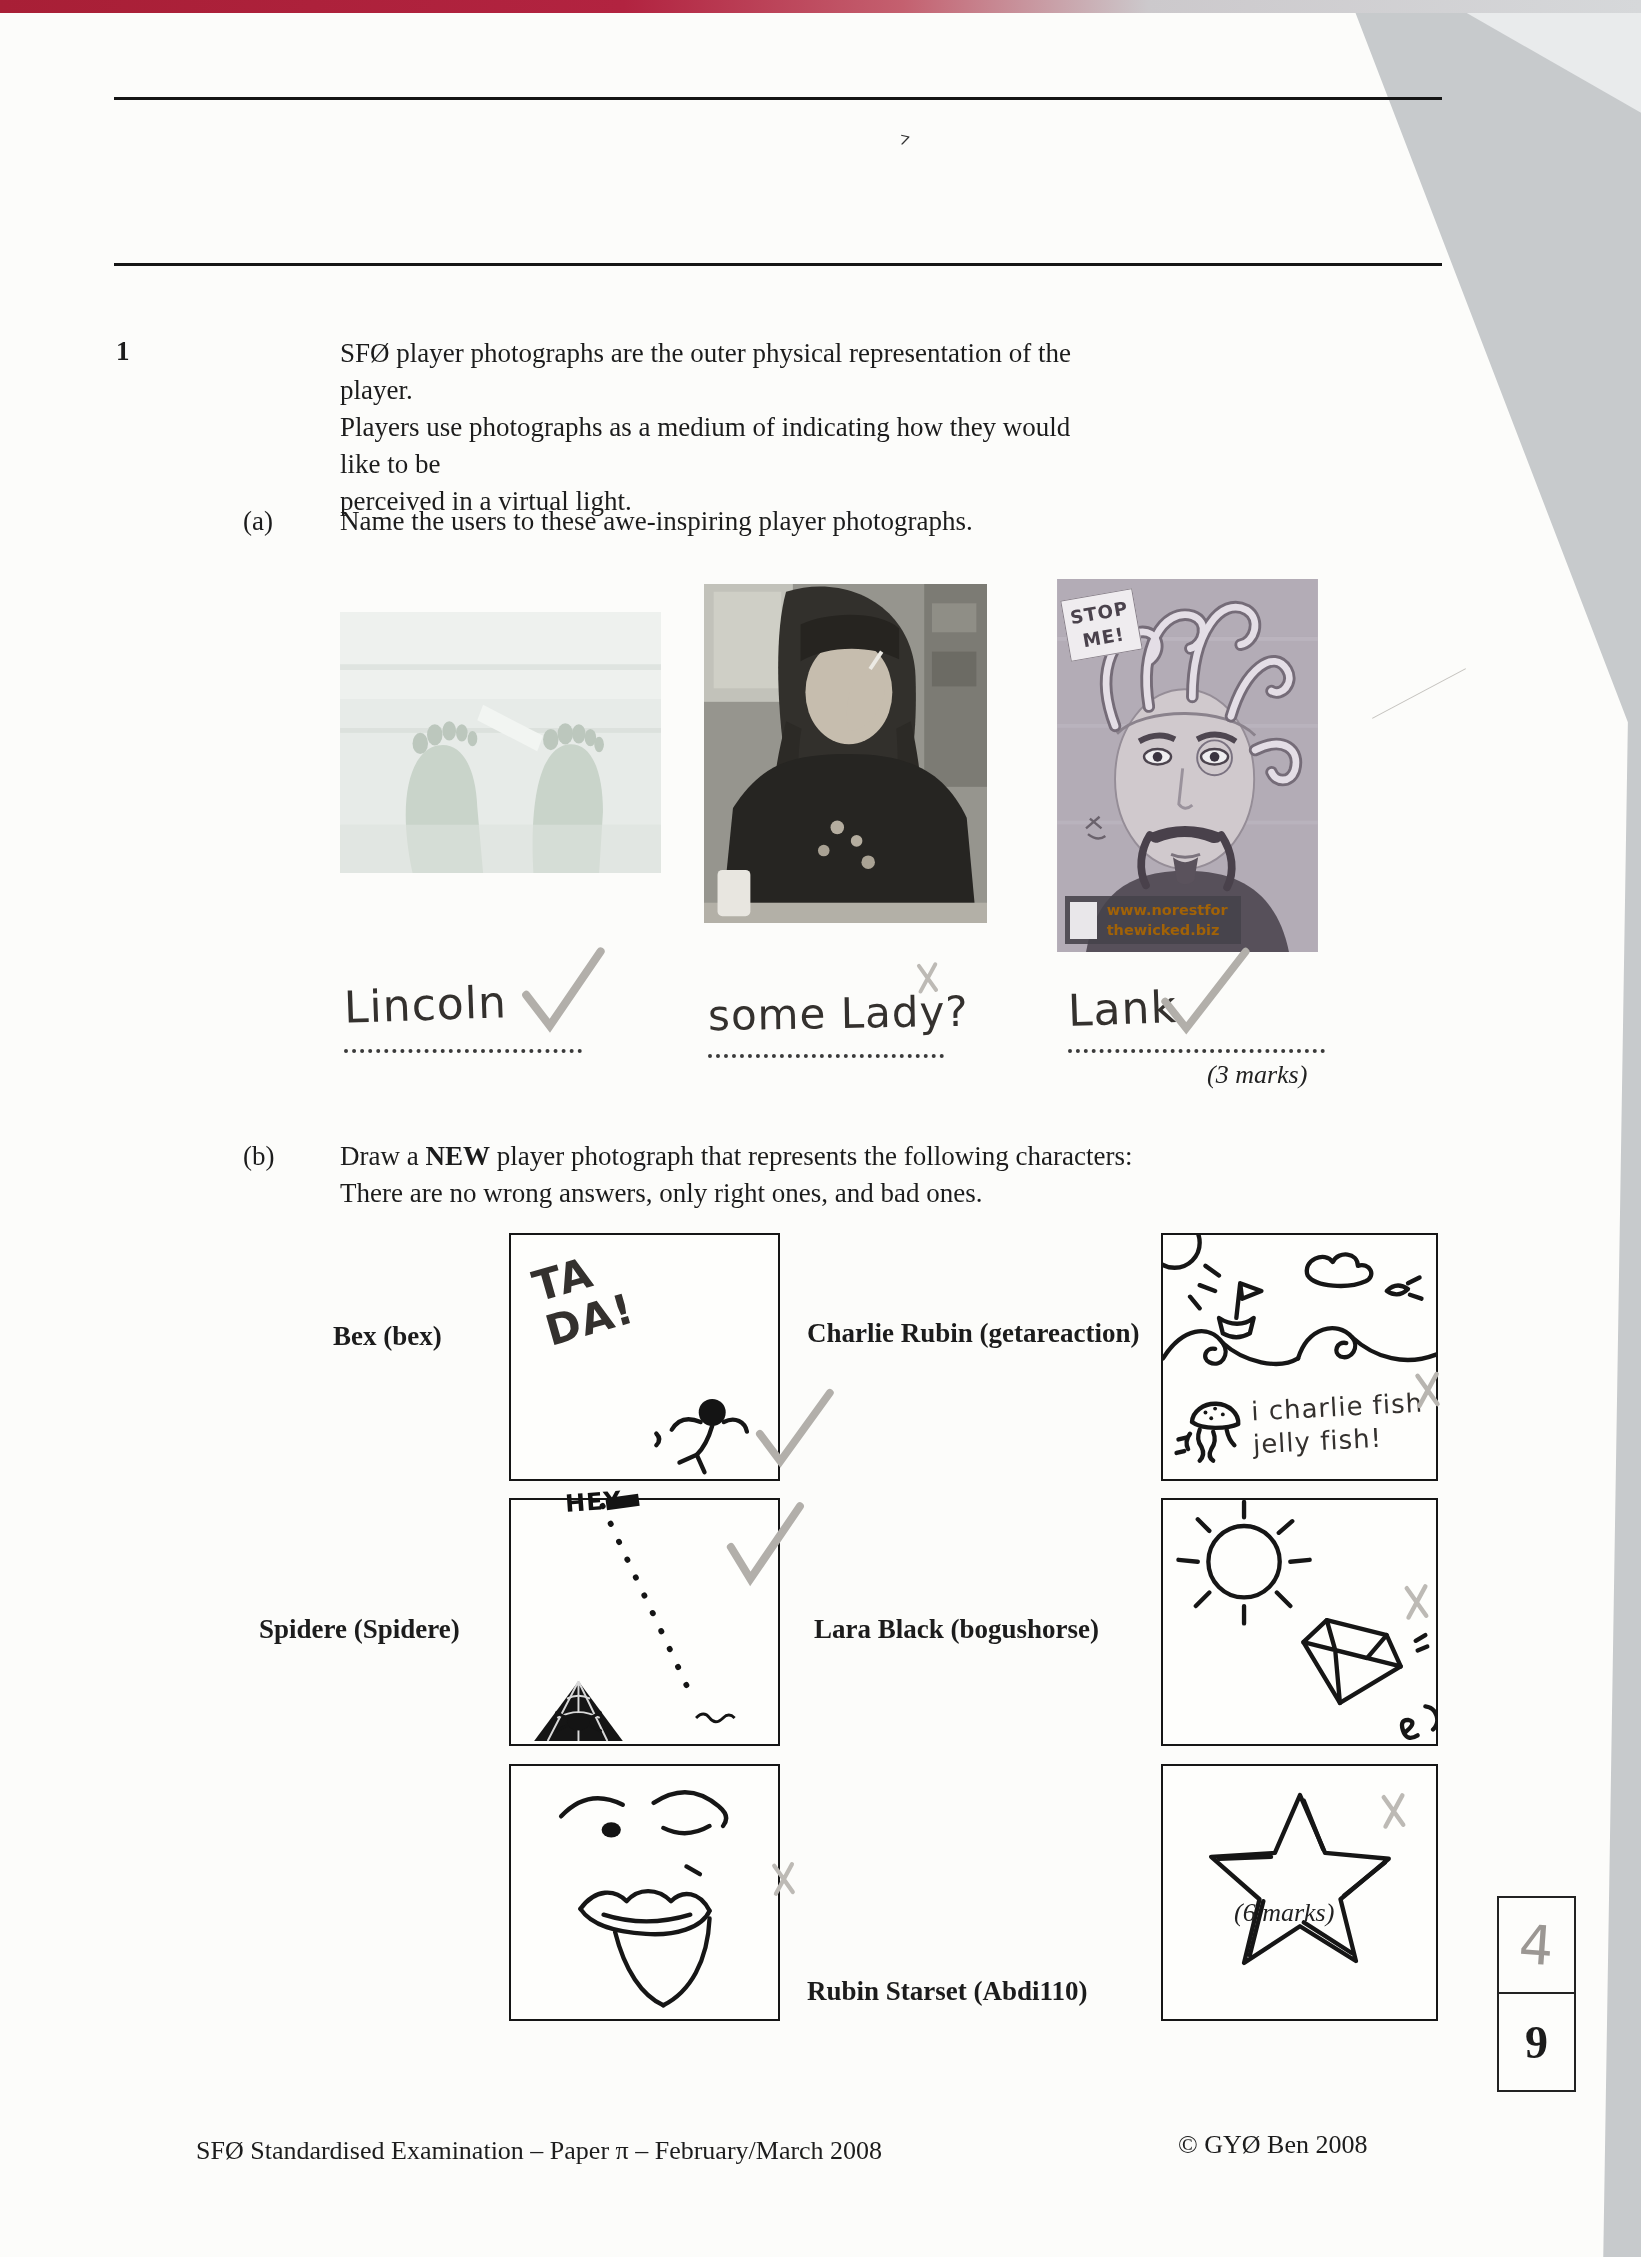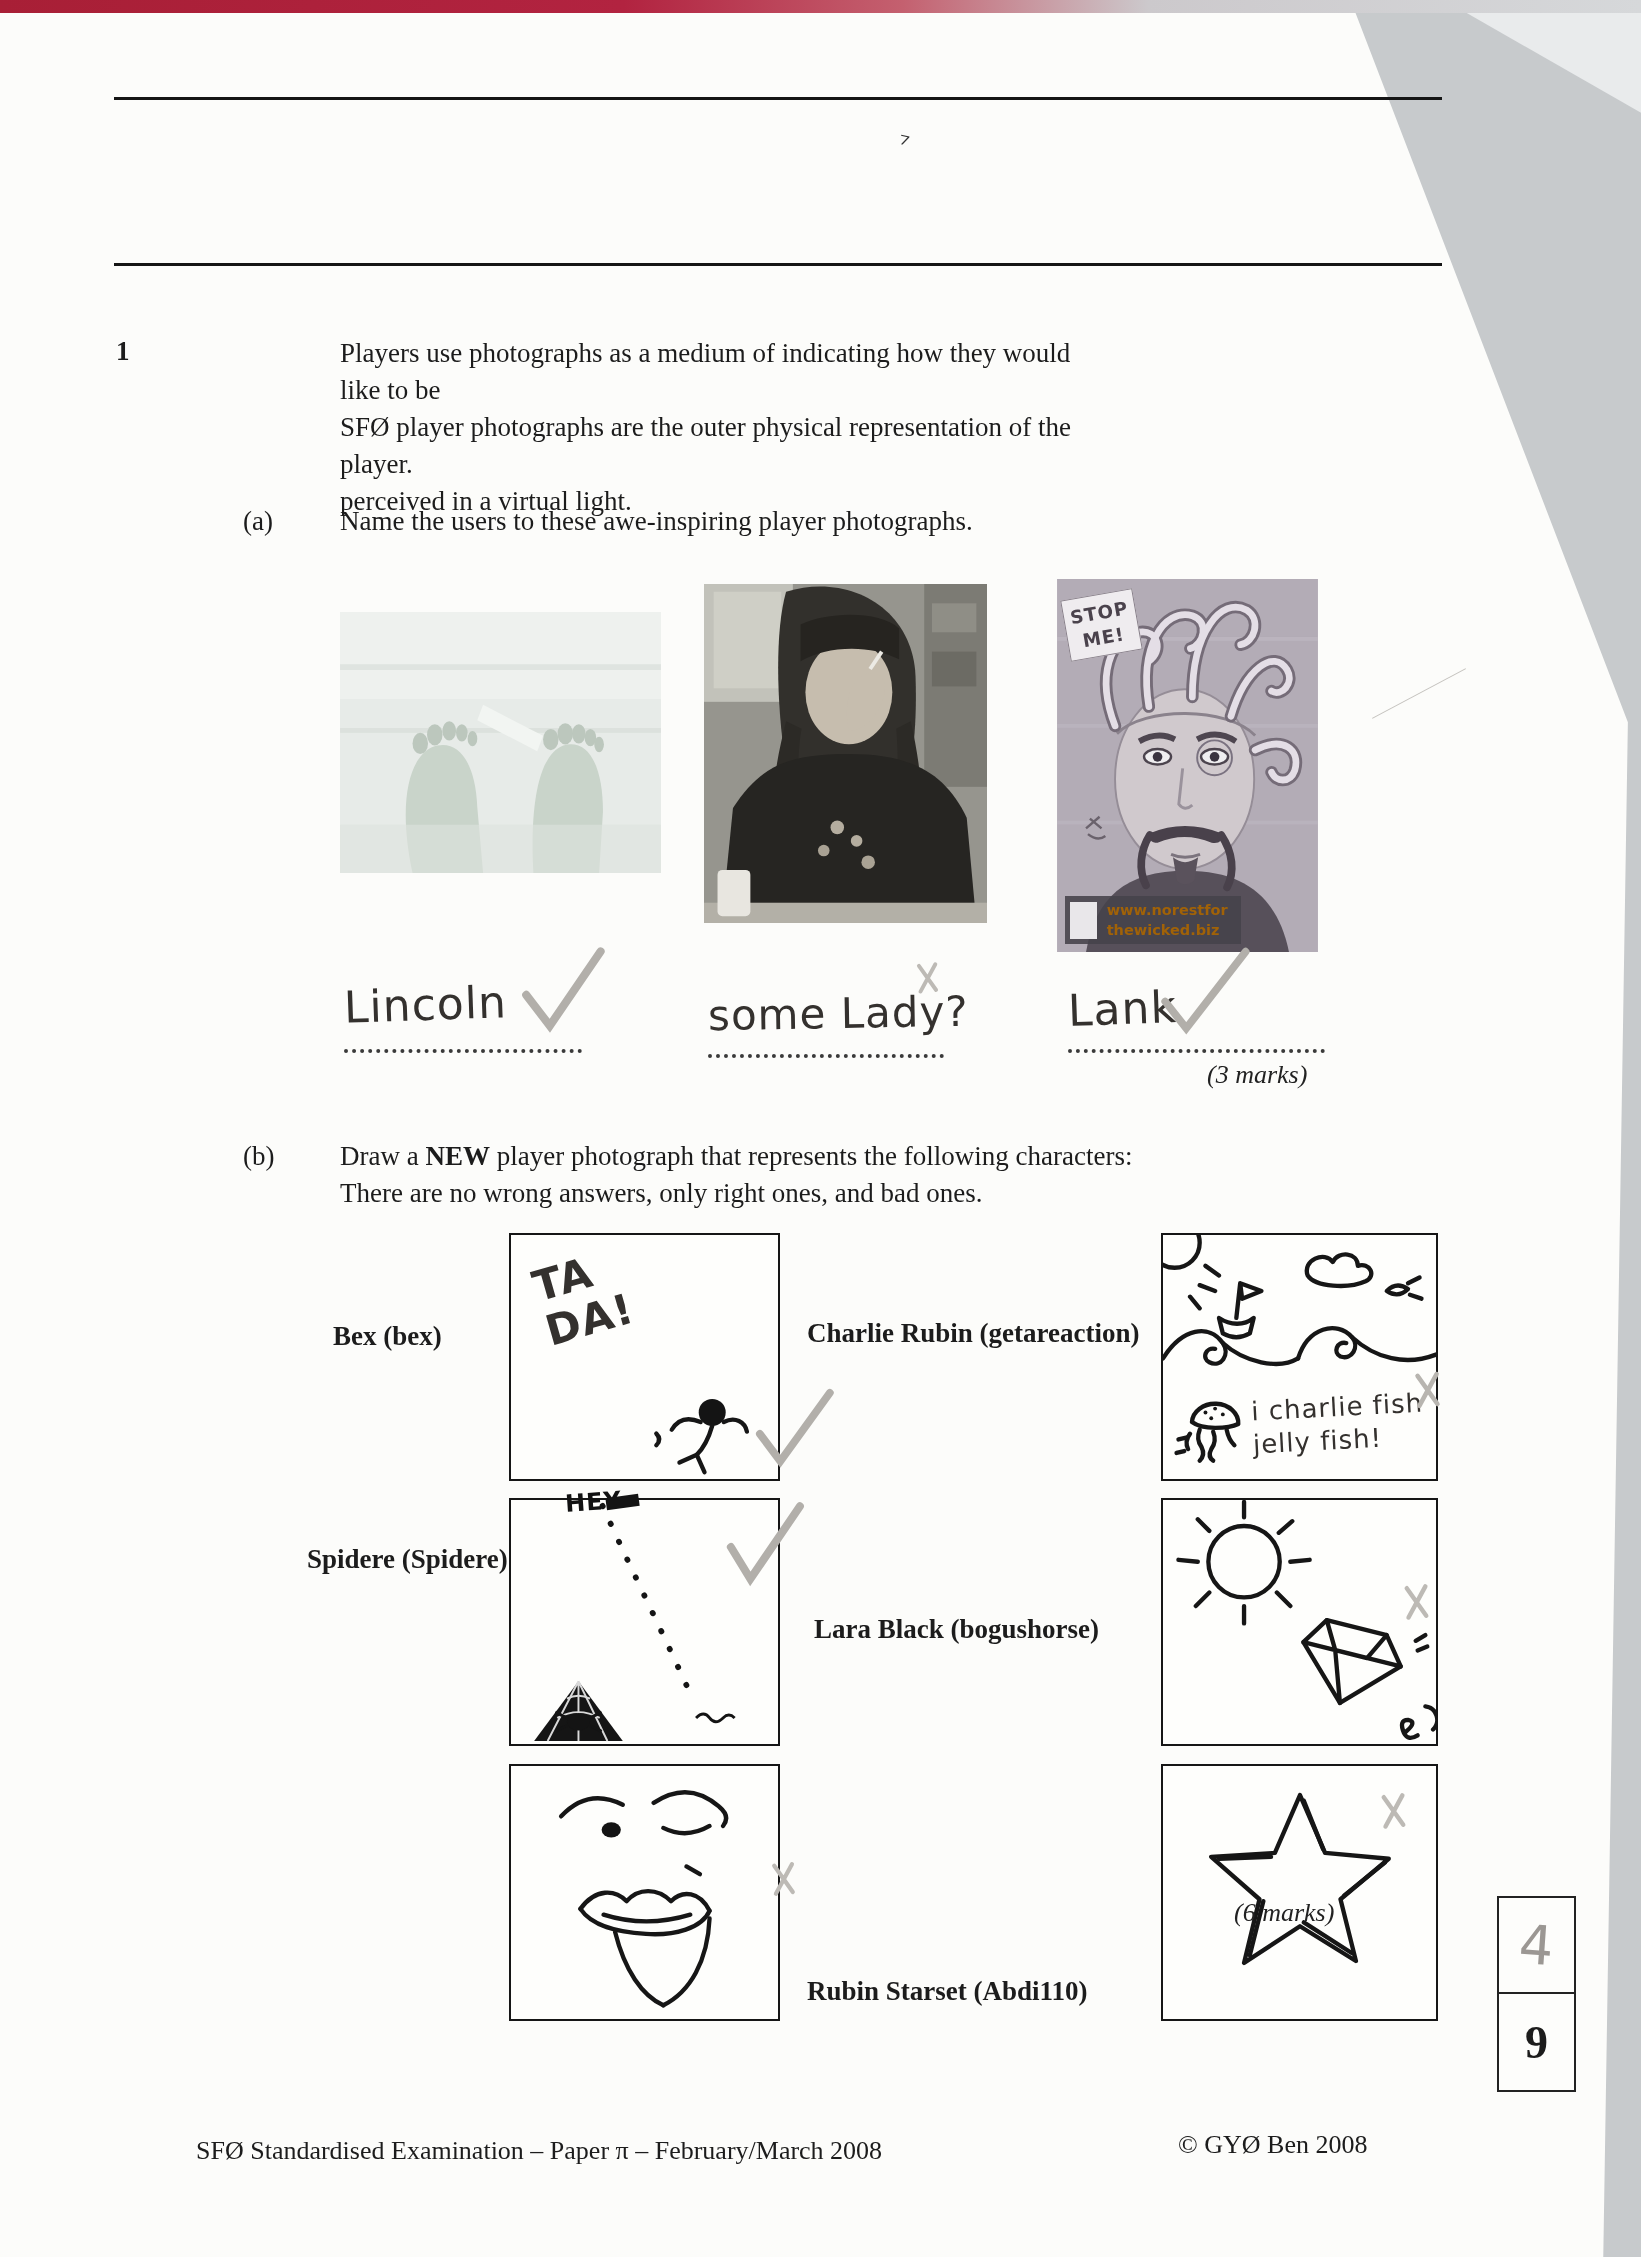--- a/index.html
+++ b/index.html
@@ -33,22 +33,22 @@
   <div class="abs scan-hl"></div>
   <div class="abs scan-strip"></div>
   <div class="abs crease" style="left:1366px;top:693px;"></div>
 
   <div class="abs rule" style="left:114px;top:97px;width:1328px;"></div>
   <span class="abs serif" style="left:900px;top:126px;font-size:17.4px;transform:rotate(12deg);color:#333;">⁊</span>
   <div class="abs rule" style="left:114px;top:263px;width:1328px;"></div>
 
   <div class="abs serif" style="left:116px;top:336px;font-size:27px;font-weight:bold;">1</div>
   <div class="abs serif" style="left:340px;top:335px;width:734px;font-size:27px;line-height:37px;">
+    <div>SFØ player photographs are the outer physical representation of the player.</div>
     <div>Players use photographs as a medium of indicating how they would like to be</div>
-    <div>SFØ player photographs are the outer physical representation of the player.</div>
     <div>perceived in a virtual light.</div>
   </div>
 
   <div class="abs serif" style="left:243px;top:506px;font-size:27px;">(a)</div>
   <div class="abs serif" style="left:340px;top:506px;font-size:27px;">Name the users to these awe-inspiring player photographs.</div>
 
   <div class="abs" style="left:340px;top:612px;width:321px;height:261px;">
     <svg width="321" height="261" viewBox="0 0 332 270">
       <rect width="332" height="270" fill="#e7ebe8"></rect>
       <rect y="0" width="332" height="90" fill="#eef1ee"></rect>
@@ -214,21 +214,21 @@
     </svg>
     <div class="abs hand" style="left:89px;top:156px;font-size:26px;line-height:33px;transform:rotate(-3deg);">
       <div>i charlie fish</div>
       <div>jelly fish!</div>
     </div>
   </div>
   <svg class="abs" style="left:1413px;top:1369px;" width="29" height="41" viewBox="0 0 32 44">
     <path d="M5,7 L27,38 M26,5 L7,40" stroke="#b8b5b0" stroke-width="5" fill="none" stroke-linecap="round"></path>
   </svg>
 
-  <div class="abs cell-label" style="left:259px;top:1544px;margin-left:48px;">Spidere (Spidere)</div>
+  <div class="abs cell-label" style="left:259px;top:1614px;">Spidere (Spidere)</div>
   <div class="abs cell-label" style="left:814px;top:1614px;">Lara Black (bogushorse)</div>
 
   <div class="abs boxframe" style="left:509px;top:1498px;width:267px;height:244px;">
     <div class="abs hand" style="left:54px;top:-11.6px;font-size:24px;font-weight:bold;color:#111;transform:rotate(-4deg);">HEY</div>
     <div class="abs" style="left:95px;top:-3.9px;width:33px;height:11.6px;background:#141414;transform:rotate(-8deg);"></div>
     <svg class="abs" style="left:0;top:0;" width="267" height="244" viewBox="0 0 277 253">
       <path d="M95,6 C120,62 150,122 182,192" stroke="#151515" stroke-width="6" fill="none" stroke-linecap="round" stroke-dasharray="0.5 20"></path>
       <path d="M24,250 L70,188 L116,250 Z" fill="#151515"></path>
       <g stroke="#d9d9d9" stroke-width="2" fill="none">
         <path d="M70,188 L38,250 M70,188 L70,250 M70,188 L100,250"></path>

